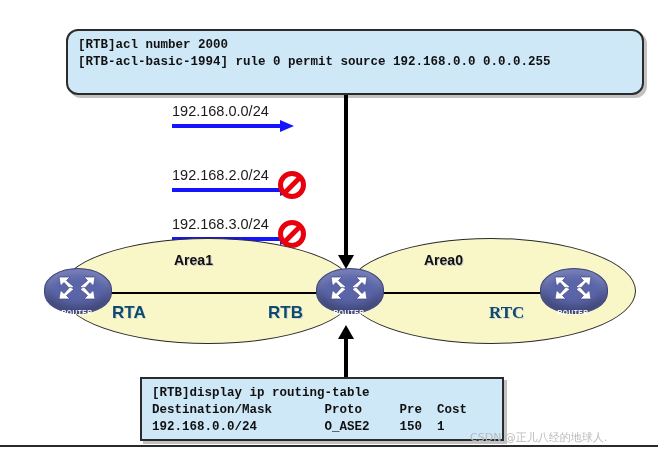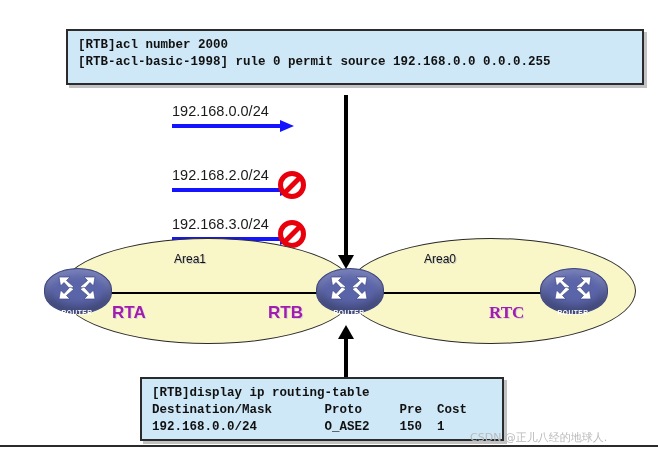--- a/index.html
+++ b/index.html
@@ -31,21 +31,22 @@
     font-weight: bold;
     line-height: 17px;
     color: #111111;
     white-space: pre;
   }
 
   #acl-box {
     left: 66px;
     top: 29px;
     width: 578px;
-    height: 56px;
+    height: 66px;
+    border-radius: 12px;
   }
   #routing-box {
     left: 140px;
     top: 377px;
     width: 364px;
     height: 64px;
   }
 
   
   .route-row {
@@ -121,22 +122,22 @@
     border: 1.6px solid #2a2a2a;
     border-radius: 50%;
     box-sizing: border-box;
   }
   #area1 { left: 60px;  top: 238px; width: 296px; height: 106px; }
   #area0 { left: 346px; top: 238px; width: 290px; height: 106px; }
 
   .area-label {
     position: absolute;
     font-family: "Liberation Sans", sans-serif;
-    font-size: 12px;
-    font-weight: normal;
+    font-size: 14px;
+    font-weight: bold;
     color: #101010;
     text-shadow: 1px 1px 0 #c9c9c9;
   }
   #area1-label { left: 174px; top: 252px; }
   #area0-label { left: 424px; top: 252px; }
 
   
   .link {
     position: absolute;
     height: 2px;
@@ -184,21 +185,21 @@
   }
   #rta { left: 44px;  top: 268px; }
   #rtb { left: 316px; top: 268px; }
   #rtc { left: 540px; top: 268px; }
 
   .router-name {
     position: absolute;
     font-family: "Liberation Sans", sans-serif;
     font-size: 17px;
     font-weight: bold;
-    color: #a21caf;
+    color: #0c4a6e;
     text-shadow: 1px 1px 0 #d8d8d8;
   }
   #rta-name { left: 112px; top: 303px; }
   #rtb-name { left: 268px; top: 303px; }
   #rtc-name { left: 489px; top: 303px; font-family: Liberation Serif, serif; }
 
   
   .callout-arrow {
     position: absolute;
     width: 16px;
@@ -253,21 +254,21 @@
     background: #2a2a2a;
   }
 </style>
 </head>
 <body>
 
 <div id="canvas">
 
   <div class="cli-box" id="acl-box">
     <div class="cli-line">[RTB]acl number 2000</div>
-    <div class="cli-line">[RTB-acl-basic-1998] rule 0 permit source 192.168.0.0 0.0.0.255</div>
+    <div class="cli-line">[RTB-acl-basic-1994] rule 0 permit source 192.168.0.0 0.0.0.255</div>
   </div>
 
   <div class="route-row" style="top:104px;text-align:right;">
     <div class="route-label">192.168.0.0/24</div>
     <div class="route-arrow">
       <div class="shaft"></div>
       <div class="head"></div>
     </div>
   </div>
 

